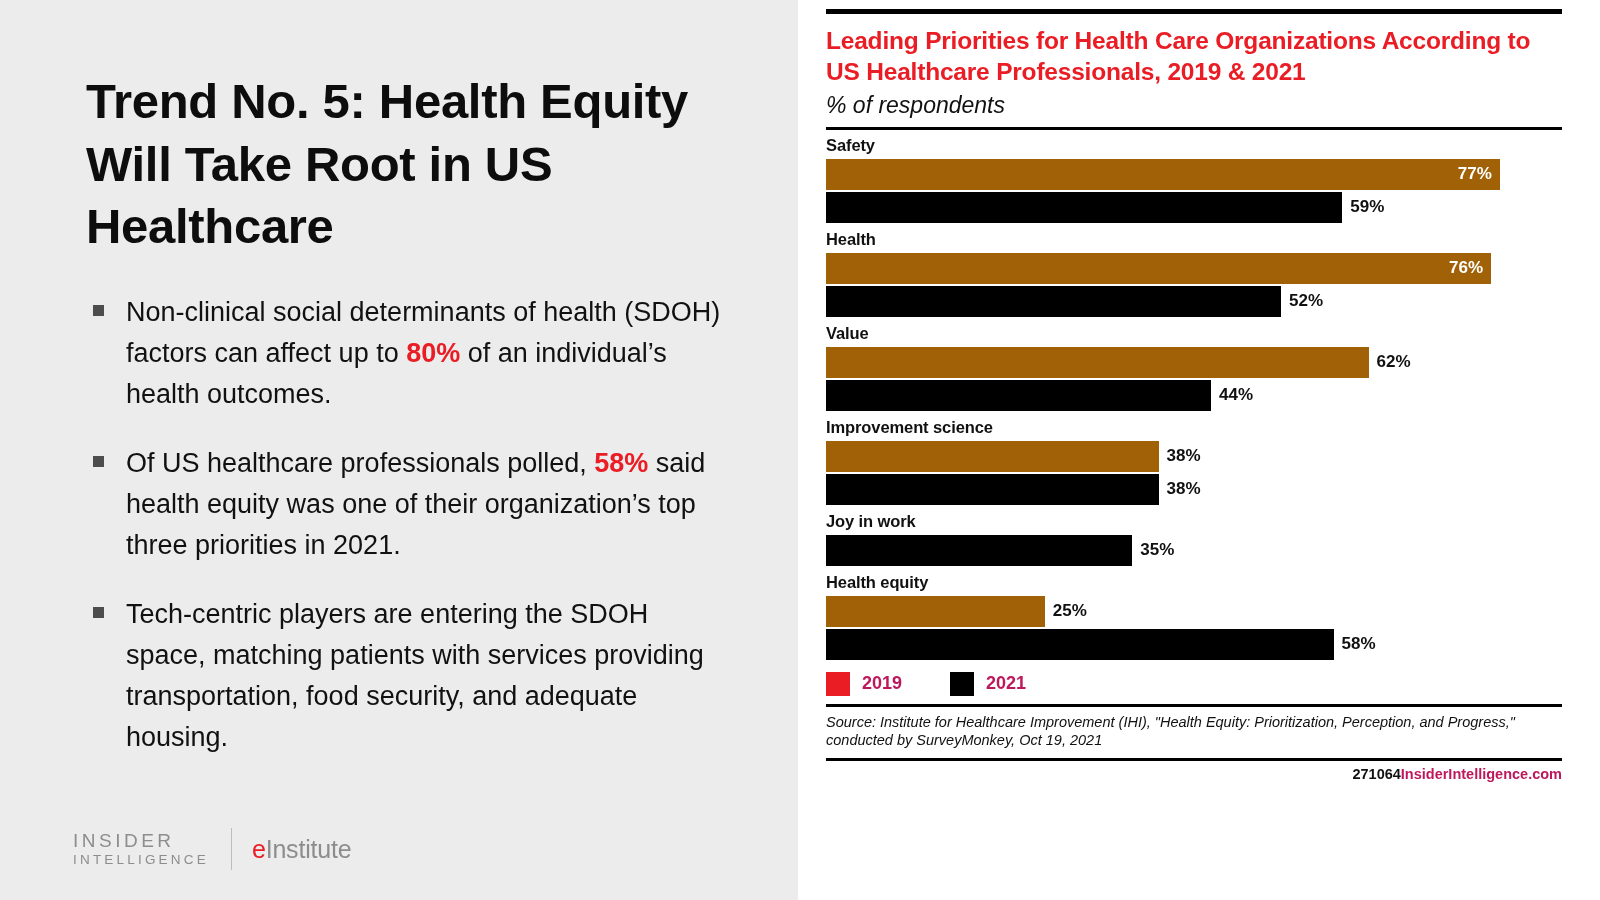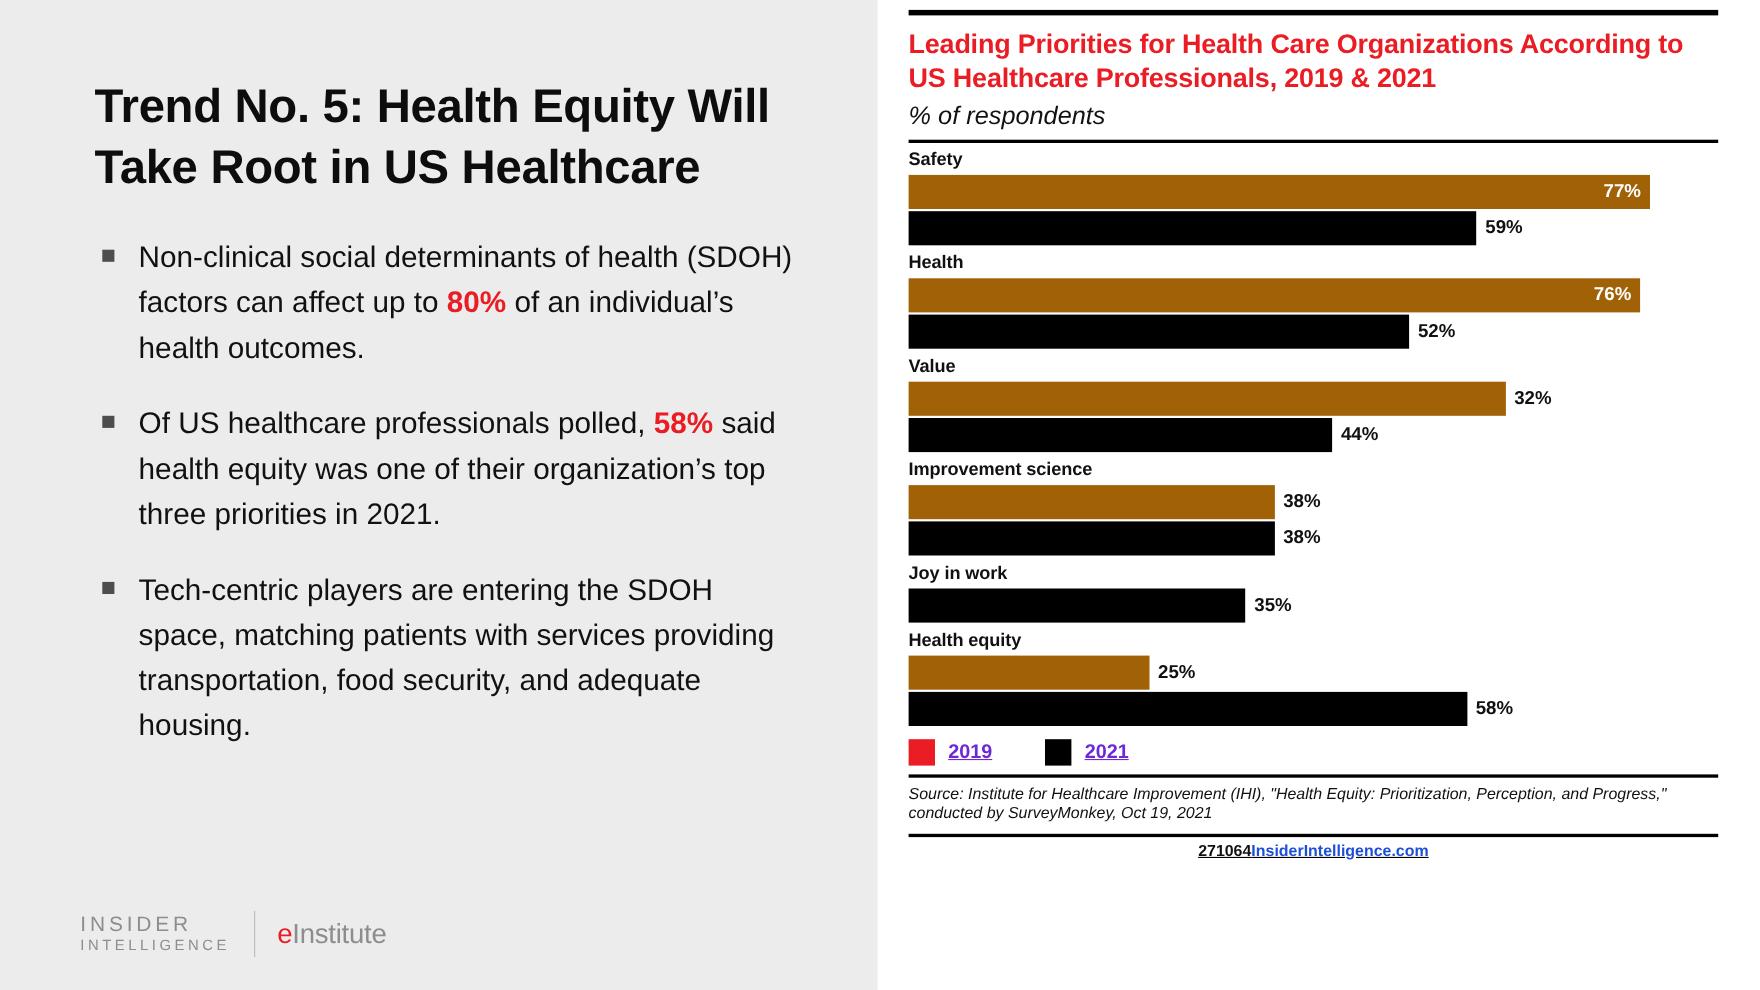--- a/index.html
+++ b/index.html
@@ -24,21 +24,21 @@
   
   .left-panel {
     width: 798px;
     height: 900px;
     background: #ececec;
     position: relative;
     box-sizing: border-box;
     padding: 70px 70px 0 86px;
   }
   .slide-title {
-    font-size: 43px;
+    font-size: 49px;
     font-weight: bold;
     line-height: 1.28;
     color: #0d0d0d;
     margin: 0 0 34px 0;
     letter-spacing: -0.3px;
   }
   .bullets {
     list-style: none;
     margin: 0;
     padding: 0;
@@ -186,55 +186,53 @@
   .legend-swatch {
     width: 24px;
     height: 24px;
     margin-right: 12px;
   }
   .legend-swatch.red { background: #ea1c24; }
   .legend-swatch.black { background: #000; }
   .legend-label {
     font-size: 18px;
     font-weight: bold;
-    color: #6d28d9;
-    text-decoration: underline;
+    color: #be185d;
   }
   .rule-src {
     height: 3px;
     background: #000;
     margin-bottom: 6px;
   }
   .source {
     font-size: 14.5px;
     font-style: italic;
     color: #111;
     line-height: 1.28;
   }
   .rule-bottom {
     height: 3px;
     background: #000;
     margin-top: 8px;
     margin-bottom: 5px;
   }
   .footer-row {
     display: flex;
-    justify-content: center;
-    align-items: center;
-    text-decoration: underline;
+    justify-content: flex-end;
+    align-items: center;
   }
   .footer-id {
     font-size: 14.5px;
     font-weight: bold;
     color: #111;
   }
   .footer-site {
     font-size: 14.5px;
     font-weight: bold;
-    color: #1d4ed8;
+    color: #be185d;
   }
 </style>
 </head>
 <body>
 
 <div class="slide">
 
   <div class="left-panel">
     <h1 class="slide-title">Trend No. 5: Health Equity Will Take Root in US Healthcare</h1>
     <ul class="bullets">
@@ -290,21 +288,21 @@
           </div>
           <div class="bar-row">
             <div class="bar black" style="width: 455px;"></div>
             <span class="bar-val-out">52%</span>
           </div>
         </div>
         <div class="group">
           <div class="group-label">Value</div>
           <div class="bar-row">
             <div class="bar red" style="width: 542.5px;"></div>
-            <span class="bar-val-out">32%</span>
+            <span class="bar-val-out">62%</span>
           </div>
           <div class="bar-row">
             <div class="bar black" style="width: 385px;"></div>
             <span class="bar-val-out">44%</span>
           </div>
         </div>
         <div class="group">
           <div class="group-label">Improvement science</div>
           <div class="bar-row">
             <div class="bar red" style="width: 332.5px;"></div>

